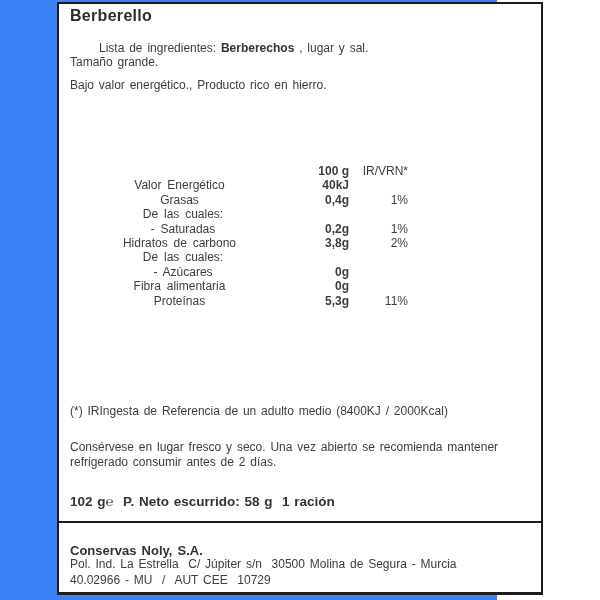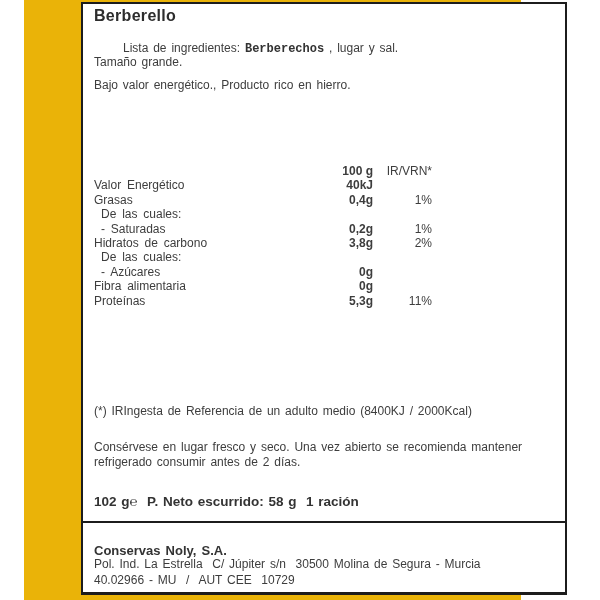--- a/index.html
+++ b/index.html
@@ -1,53 +1,53 @@
 <!DOCTYPE html>
 <html><head>
 <meta charset="utf-8">
 <style>
   html, body { margin:0; padding:0; background:#ffffff; }
   .stage {
-    position:relative; width:497px; height:600px; background:#eab308;
-    font-family:"Liberation Sans", sans-serif; color:#3d3d3d;margin-left:24px;
+    position:relative; width:497px; height:600px; background:#3b82f6;
+    font-family:"Liberation Sans", sans-serif; color:#3d3d3d;
     -webkit-font-smoothing:antialiased;
   }
   .label-box {
     position:absolute; left:57px; top:2px; width:486px; height:593px;
     box-sizing:border-box; background:#ffffff;
     border:2px solid #1c1c1c; border-bottom-width:3px;
   }
   .abs { position:absolute; }
   .t { font-size:12px; line-height:14px; word-spacing:1.5px; white-space:pre-wrap; }
   .title {
     left:11px; top:3px; font-size:16px; line-height:17px; font-weight:bold;
     color:#2d2d2d; letter-spacing:0.3px;
   }
   .ingredients { left:11px; top:23px; }
   .size-note   { left:11px; top:51px; }
   .claims      { left:11px; top:74px; }
 
   .ntable { left:11px; top:160px; width:338px; font-size:12px; line-height:14.4px; }
   .nrow  { display:flex; }
-  .nlbl  { flex:1; word-spacing:2.5px; white-space:pre; }
+  .nlbl  { flex:1; word-spacing:2.5px; white-space:pre;text-align:center; }
   .nval  { width:60px; text-align:right; white-space:pre;font-weight:bold; }
   .npct  { width:59px; text-align:right; white-space:pre; }
   .indent .nlbl { padding-left:7px; }
 
   .footnote { left:11px; top:400px; }
   .storage  { left:11px; top:436px; width:462px; line-height:15px; }
   .netweight {
     left:11px; top:490px; font-size:13.5px; line-height:16px; font-weight:bold;
     color:#333333; white-space:pre-wrap; word-spacing:1px;
   }
   .separator { left:0; right:0; top:517px; height:2px; background:#1c1c1c; }
   .mfr-name    { left:11px; top:540px; font-weight:bold; color:#333333; font-size:13px; }
   .mfr-address { left:11px; top:553px; }
   .mfr-registry{ left:11px; top:569px; }
-  b { color:#333333;font-family:Liberation Mono, monospace; }
+  b { color:#333333; }
 </style>
 </head>
 <body>
 
 <div class="stage">
   <div class="label-box">
 
     <div class="abs title">Berberello</div>
 
     <div class="abs t ingredients">

